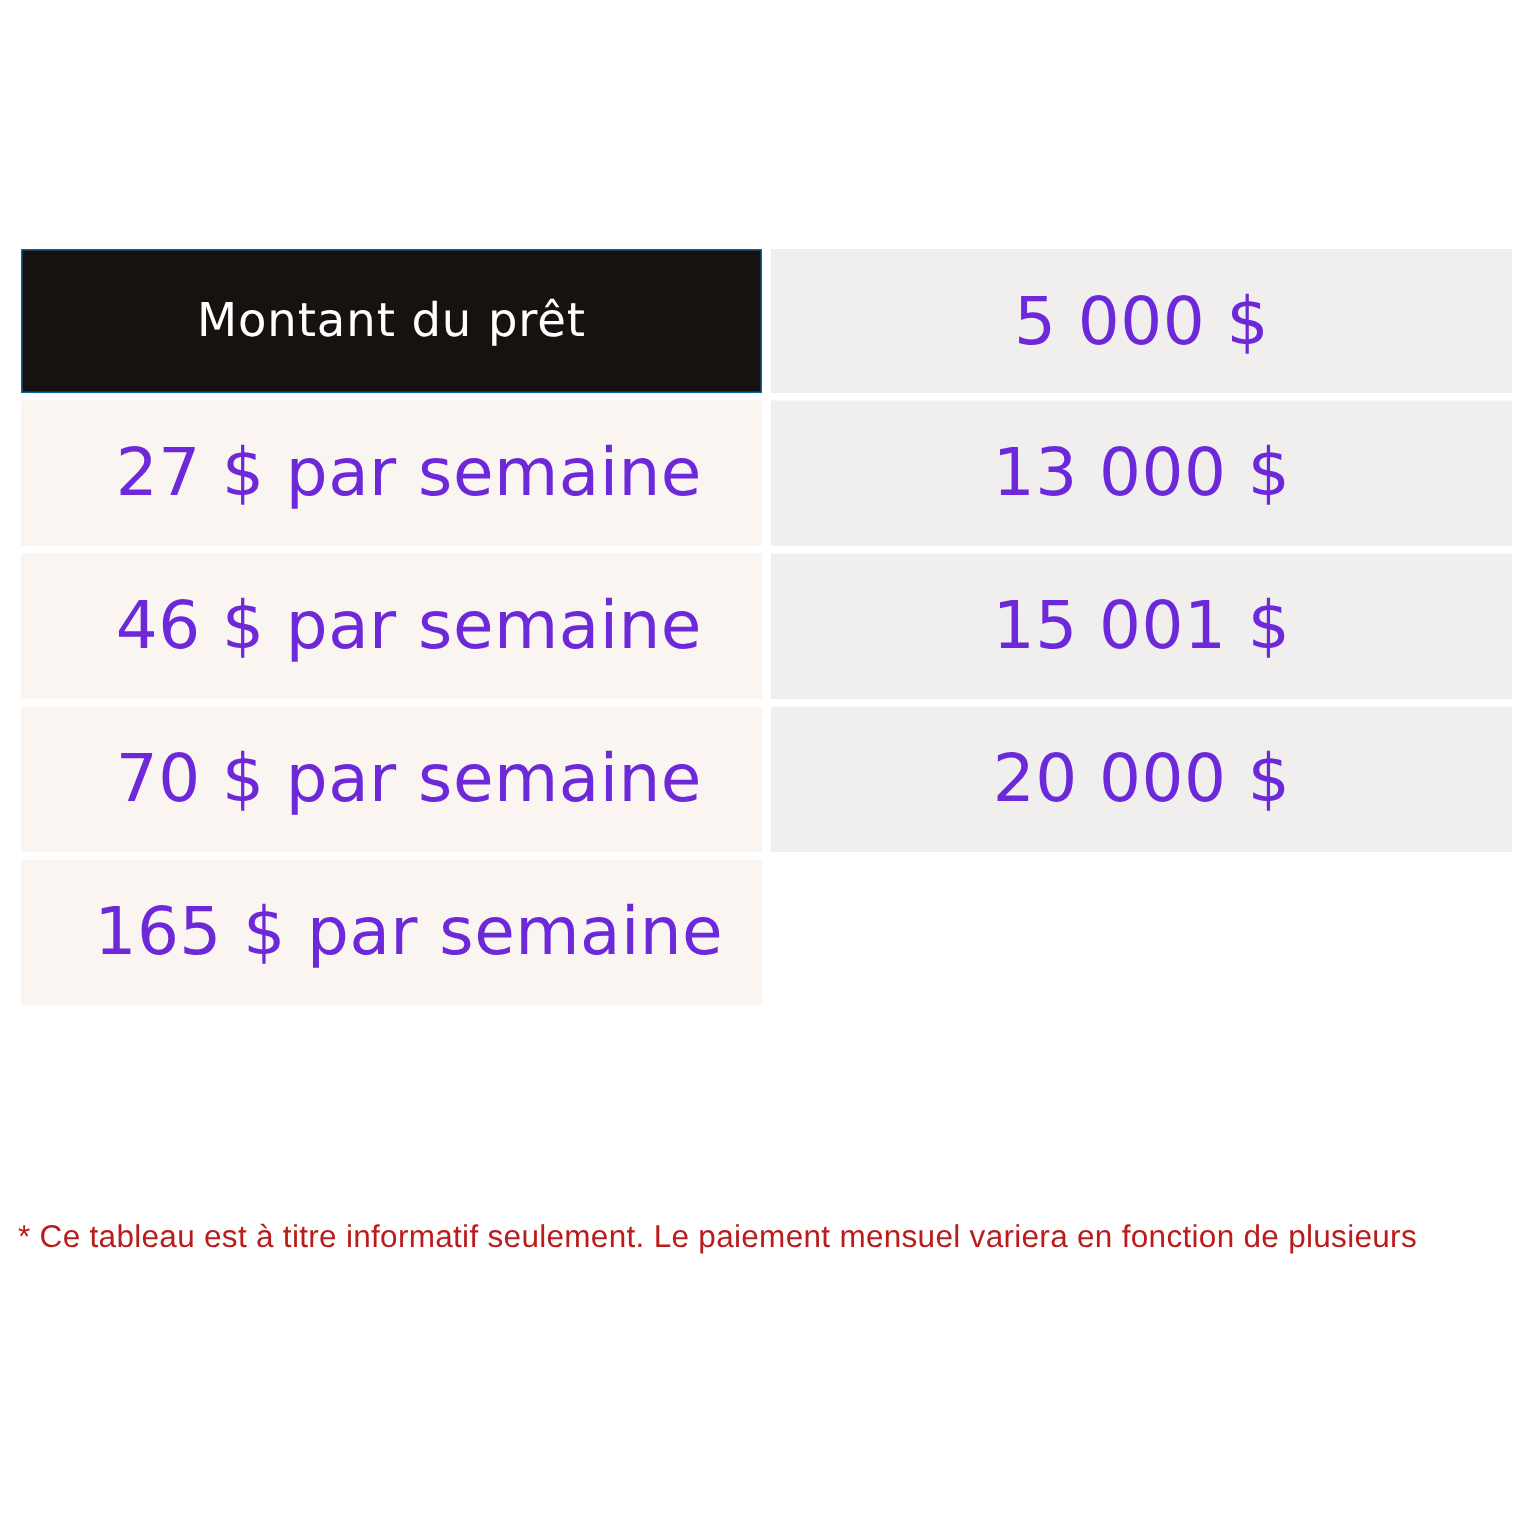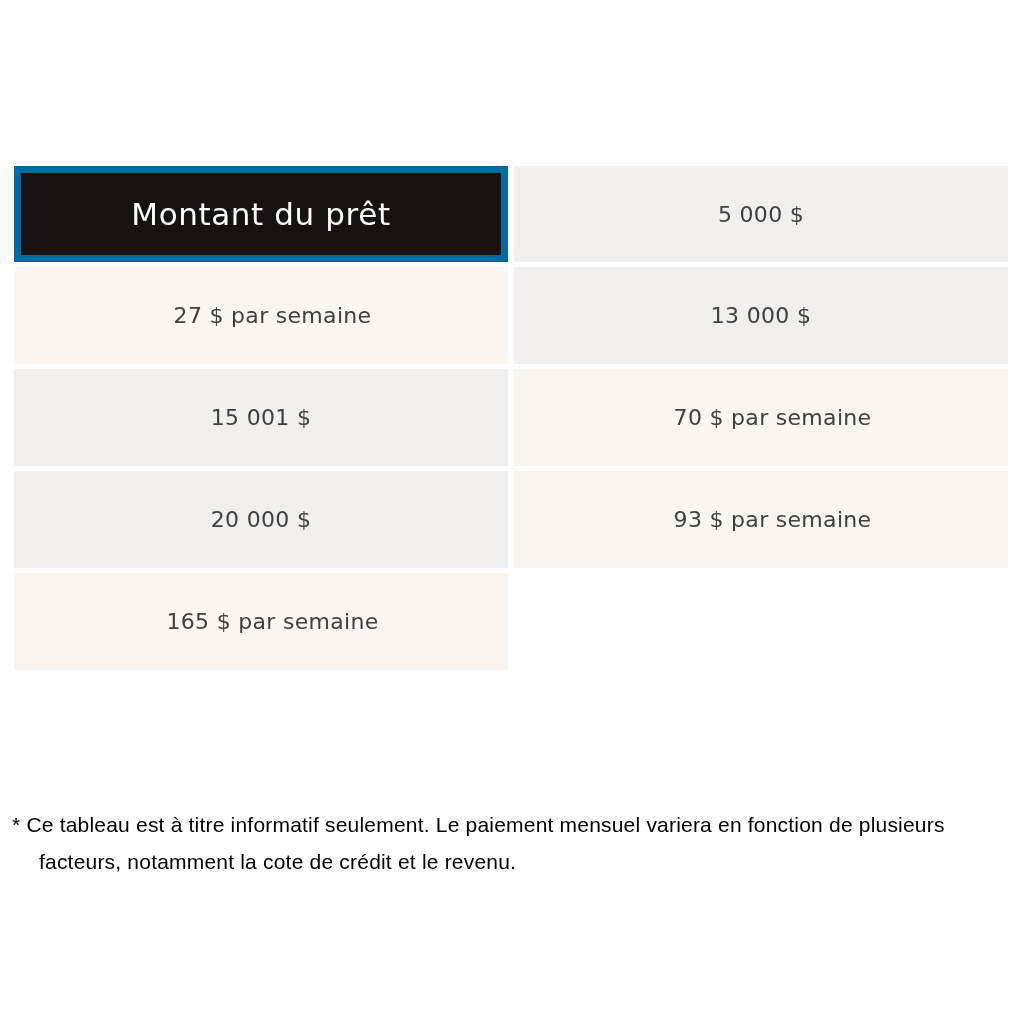--- a/index.html
+++ b/index.html
@@ -29,63 +29,62 @@
     display: flex;
     align-items: center;
     justify-content: center;
     box-sizing: border-box;
   }
   .cell.header {
     color: #ffffff;
     font-size: 31px;
     font-weight: 500;
     letter-spacing: 0.6px;
-    border: 7px solid #0369a1;
+    border: 1px solid #0369a1;
   }
   .cell.header.dark  { background: #171210; }
   .cell.header.tan   { background: #a68f75; }
   .cell.data {
-    color: #404040;
-    font-size: 22px;
+    color: #6d28d9;
+    font-size: 44px;
     font-weight: 400;
     letter-spacing: 0.3px;
   }
   .cell.data.gray  { background: #f0efee; }
   .cell.data.cream { background: #faf5f0; padding-left: 23px; }
   .footnote {
     position: absolute;
     left: 12px;
     top: 806px;
     width: 1004px;
     font-family: "Liberation Sans", sans-serif;
     font-size: 21px;
-    color: #000000;
+    color: #b91c1c;
     line-height: 37px;
     letter-spacing: 0.2px;
   }
   .footnote .line2 {
     padding-left: 27px;
   }
 </style>
 </head>
 <body>
 
 <div class="loan-table">
   <div class="cell header dark">Montant du prêt</div>
 
   <div class="cell data gray">5 000 $</div>
   <div class="cell data cream">27 $ par semaine</div>
 
   <div class="cell data gray">13 000 $</div>
+  <div class="cell data cream">46 $ par semaine</div>
 
   <div class="cell data gray">15 001 $</div>
   <div class="cell data cream">70 $ par semaine</div>
 
   <div class="cell data gray">20 000 $</div>
-  <div class="cell data cream">93 $ par semaine</div>
 
   <div class="cell data cream">165 $ par semaine</div>
 </div>
 
 <div class="footnote">
   <div class="line1">* Ce tableau est à titre informatif seulement. Le paiement mensuel variera en fonction de plusieurs</div>
-  <div class="line2">facteurs, notamment la cote de crédit et le revenu.</div>
 </div>
 
 </body></html>

